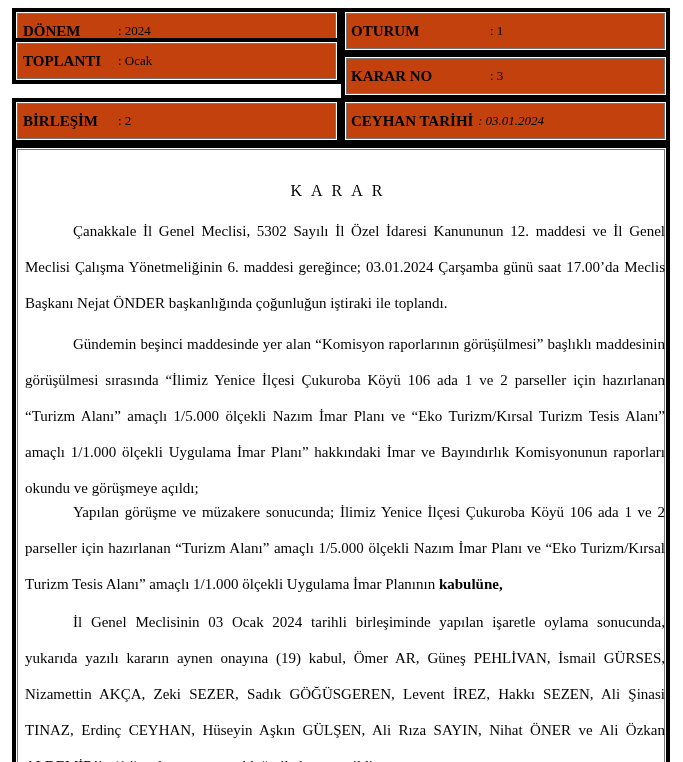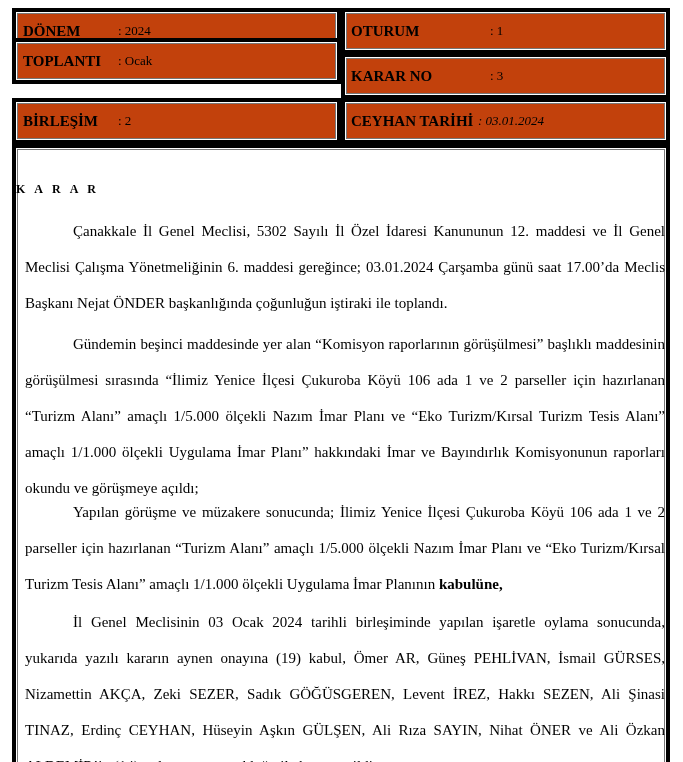--- a/index.html
+++ b/index.html
@@ -26,22 +26,22 @@
       position: absolute; top: 50%; transform: translateY(-50%);
       font-size: 13px; white-space: nowrap;
     }
     .body-box {
       position: absolute; left: 0; top: 136px; width: 658px; height: 700px;
       box-sizing: border-box; border: 4px solid #000;
       box-shadow: inset 0 0 0 1px #fff, inset 0 0 0 2px #777;
       background: #fff;
     }
     .title {
-      position: absolute; left: 0; right: 0; top: 34px; text-align: left;
-      font-weight: bold; font-size: 12px; letter-spacing: 9px;
+      position: absolute; left: 0; right: 0; top: 34px; text-align: center;
+      font-weight: normal; font-size: 16px; letter-spacing: 9px;
     }
     .para {
       position: absolute; left: 9px; width: 640px;
       font-size: 15px; line-height: 36px; text-align: justify;
       text-indent: 48px;
     }
     .para b { font-weight: bold; }
   </style>
 </head>
 <body>

